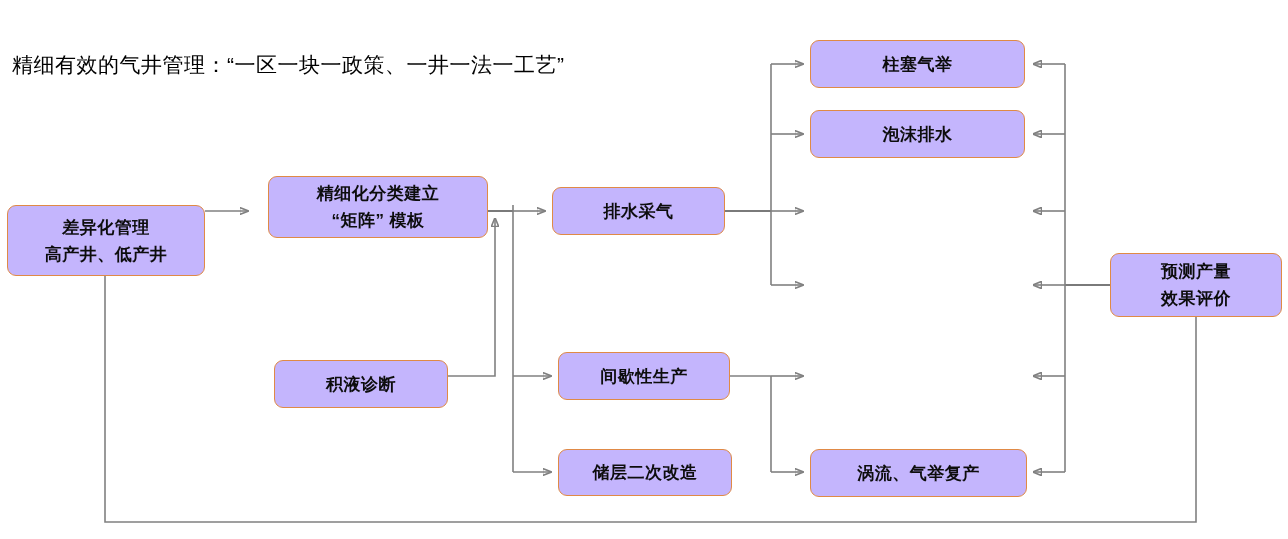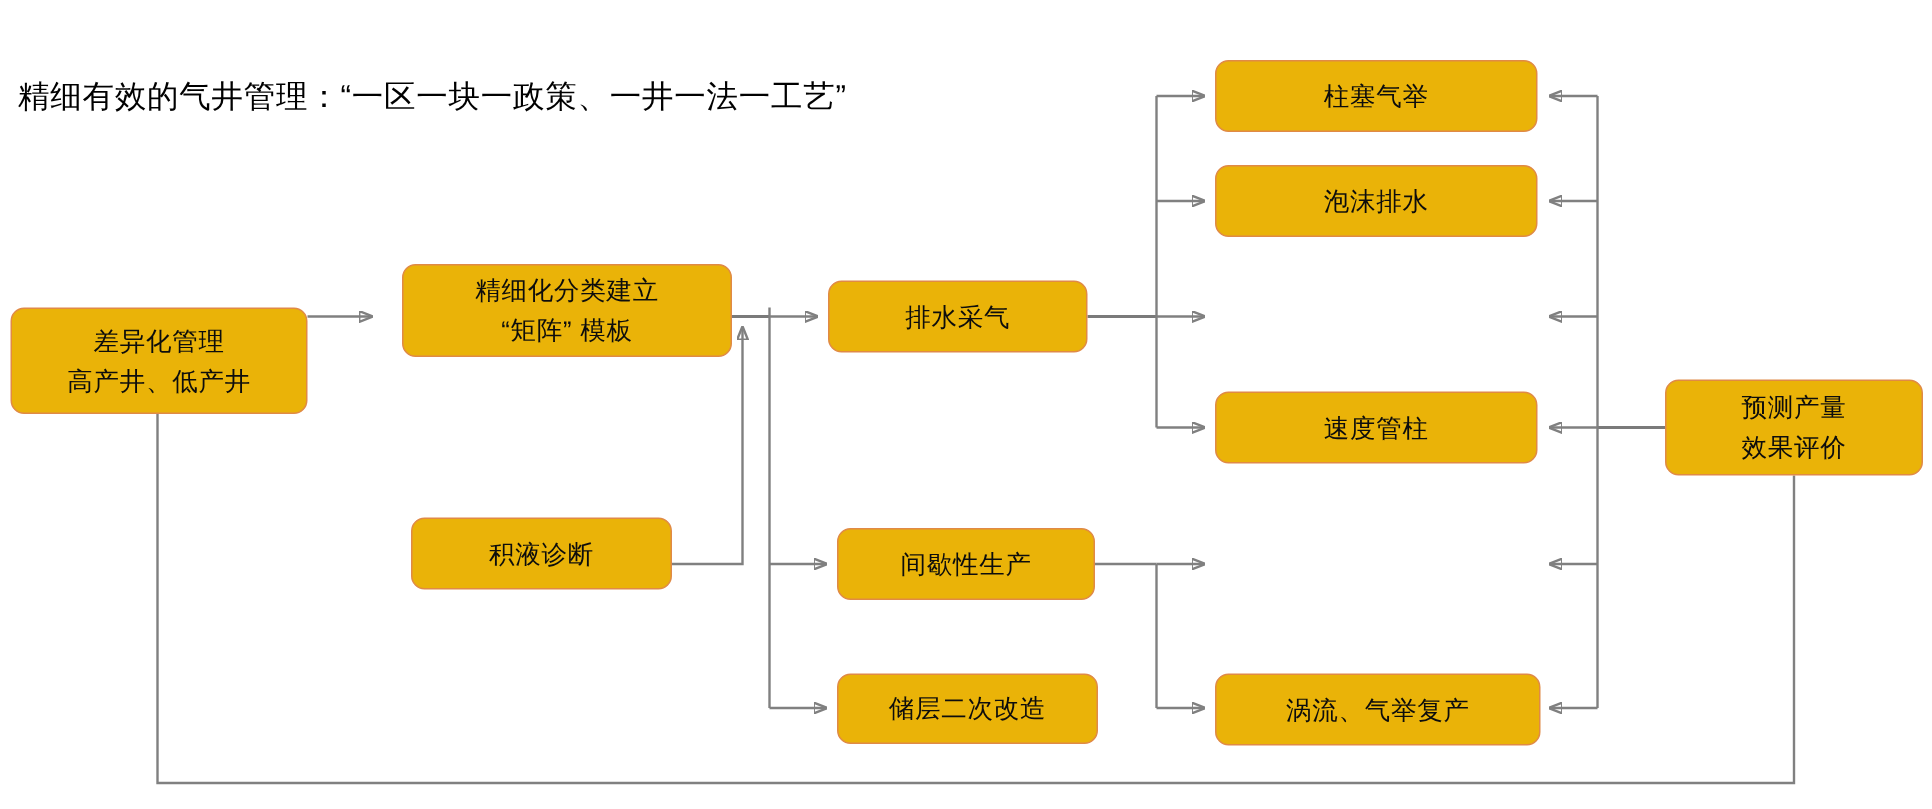--- a/index.html
+++ b/index.html
@@ -25,33 +25,34 @@
     font-size: 21px;
     line-height: 28px;
     letter-spacing: 0.5px;
     color: #000000;
     white-space: nowrap;
     margin-top: 37px;
   }
   .node {
     position: absolute;
     box-sizing: border-box;
-    background: #eab308;
+    background: #c4b5fd;
     border: 1.6px solid #e08a46;
     border-radius: 9px;
     display: flex;
     align-items: center;
     justify-content: center;
     text-align: center;
     font-size: 17px;
     line-height: 25px;
     color: #0d0d0d;
     letter-spacing: 0.5px;
     padding: 2px 4px;
     white-space: pre-line;
+    font-weight: bold;
   }
   .node.two-line { font-size: 17px; line-height: 27px; }
   svg#wires {
     position: absolute;
     left: 0;
     top: 0;
     width: 1288px;
     height: 539px;
     pointer-events: none;
   }
@@ -116,34 +117,33 @@
 
     <path d="M1196,317 L1196,522 L105,522 L105,252" marker-end="url(#ah)"></path>
   </svg>
 
   <div class="node two-line" style="left:7px; top:175px; width:198px; height:71px;margin-top:30px;">差异化管理
 高产井、低产井</div>
 
   <div class="node two-line" style="left:268px; top:176px; width:220px; height:62px;">精细化分类建立
 “矩阵” 模板</div>
 
-  <div class="node" style="left:274px; top:345px; width:174px; height:48px;">积液诊断</div>
+  <div class="node" style="left:274px; top:360px; width:174px; height:48px;">积液诊断</div>
 
   <div class="node" style="left:552px; top:187px; width:173px; height:48px;">排水采气</div>
 
   <div class="node" style="left:558px; top:352px; width:172px; height:48px;">间歇性生产</div>
 
   <div class="node" style="left:558px; top:449px; width:174px; height:47px;">储层二次改造</div>
 
   <div class="node" style="left:810px; top:40px; width:215px; height:48px;">柱塞气举</div>
 
   <div class="node" style="left:810px; top:110px; width:215px; height:48px;">泡沫排水</div>
 
 
-  <div class="node" style="left:810px; top:261px; width:215px; height:48px;">速度管柱</div>
 
 
   <div class="node" style="left:810px; top:449px; width:217px; height:48px;">涡流、气举复产</div>
 
   <div class="node two-line" style="left:1110px; top:253px; width:172px; height:64px;">预测产量
 效果评价</div>
 
 </div>
 
 </body></html>

